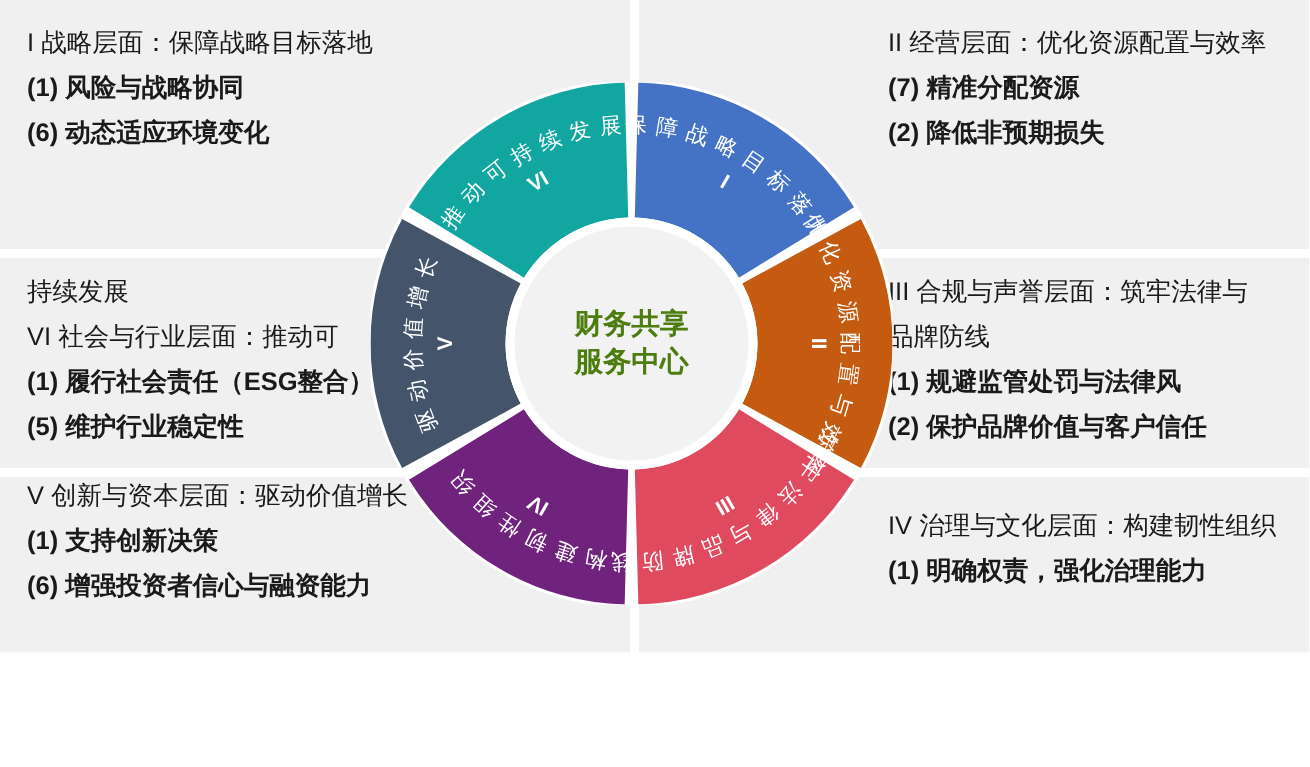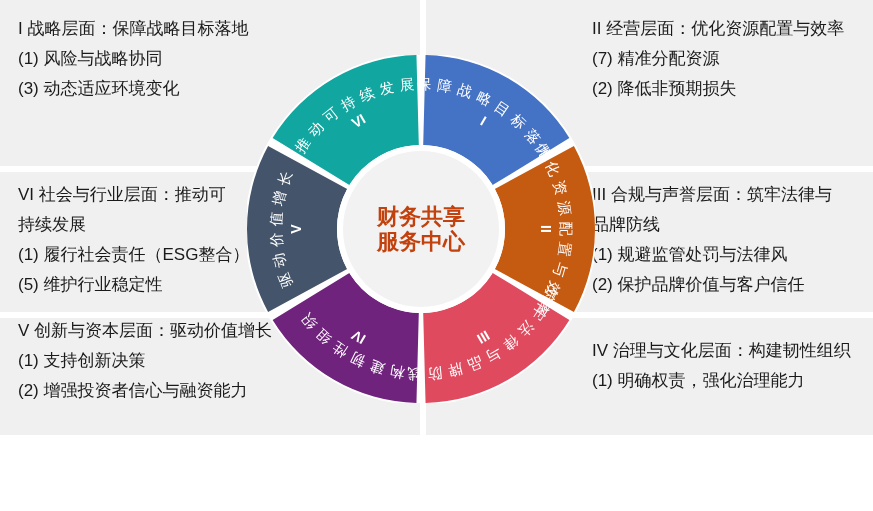--- a/index.html
+++ b/index.html
@@ -40,21 +40,21 @@
   .panel.footer-strip { left: 0px; top: 459px; width: 873px; height: 52px; background: #f0f0f0; }
 
   .panel-text {
     position: absolute;
     color: #1a1a1a;
     font-size: 17px;
     line-height: 30px;
     white-space: nowrap;
   }
   .panel-text .ptitle { font-weight: 400; }
-  .panel-text .pitem  { font-weight: 400; }
+  .panel-text .pitem  { font-weight: 700; }
 
   
   .tx1 { left: 18px;  top: 14px;  }
   .tx6 { left: 18px;  top: 180px; }
   .tx5 { left: 18px;  top: 316px; }
   .tx2 { left: 592px; top: 14px;  }
   .tx3 { left: 592px; top: 180px; }
   .tx4 { left: 592px; top: 336px; }
 
   
@@ -79,22 +79,22 @@
     font-family: "Liberation Sans", "DejaVu Sans", sans-serif;
     letter-spacing: 0.5px;
   }
 
   .hub-text {
     position: absolute;
     left: 50%;
     top: 50%;
     transform: translate(-50%, -50%);
     text-align: center;
-    color: #c2410c;
-    font-size: 22px;
+    color: #4d7c0f;
+    font-size: 19px;
     font-weight: bold;
     line-height: 25px;
     white-space: nowrap;
     pointer-events: none;
   }
 
   
   #footer {
     position: absolute;
     right: 62px;
@@ -117,34 +117,34 @@
   <div class="panel p6"></div>
   <div class="panel p5"></div>
   <div class="panel p2"></div>
   <div class="panel p3"></div>
   <div class="panel p4"></div>
   <div class="panel footer-strip"></div>
 
   <div class="panel-text tx1">
     <div class="ptitle">I 战略层面：保障战略目标落地</div>
     <div class="pitem">(1) 风险与战略协同</div>
-    <div class="pitem">(3) 动态适应环境变化</div>
+    <div class="pitem">(6) 动态适应环境变化</div>
   </div>
 
   <div class="panel-text tx6">
+    <div class="ptitle">持续发展</div>
     <div class="ptitle">VI 社会与行业层面：推动可</div>
-    <div class="ptitle">持续发展</div>
     <div class="pitem">(1) 履行社会责任（ESG整合）</div>
     <div class="pitem">(5) 维护行业稳定性</div>
   </div>
 
   <div class="panel-text tx5">
     <div class="ptitle">V 创新与资本层面：驱动价值增长</div>
     <div class="pitem">(1) 支持创新决策</div>
-    <div class="pitem">(2) 增强投资者信心与融资能力</div>
+    <div class="pitem">(6) 增强投资者信心与融资能力</div>
   </div>
 
   <div class="panel-text tx2">
     <div class="ptitle">II 经营层面：优化资源配置与效率</div>
     <div class="pitem">(7)  精准分配资源</div>
     <div class="pitem">(2)  降低非预期损失</div>
   </div>
 
   <div class="panel-text tx3">
     <div class="ptitle">III 合规与声誉层面：筑牢法律与</div>

